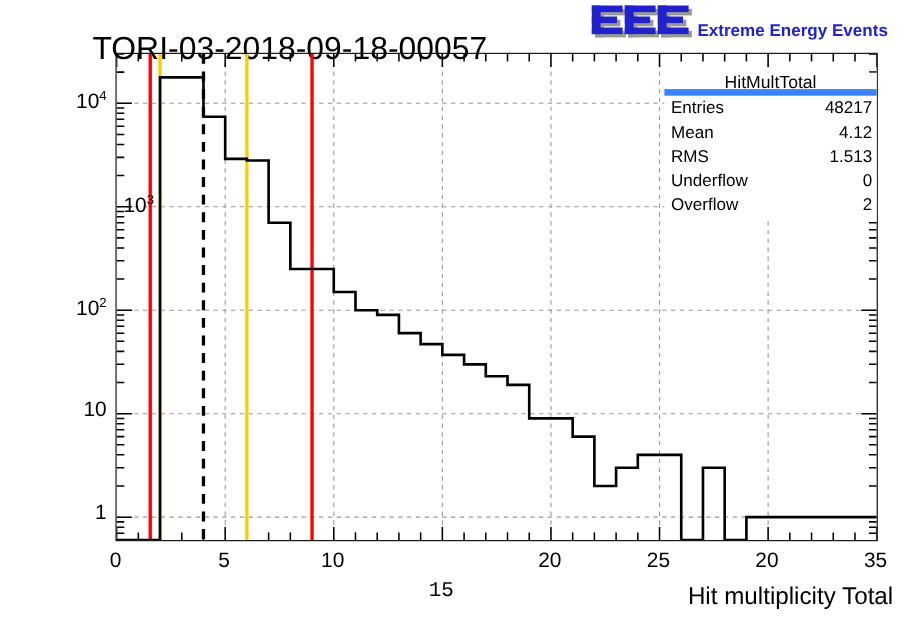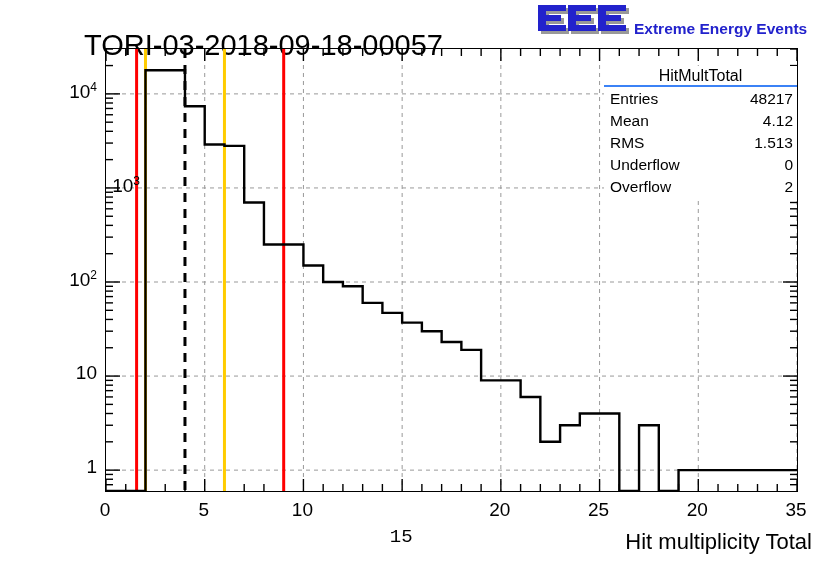--- a/index.html
+++ b/index.html
@@ -49,21 +49,21 @@
     white-space:nowrap;
   }
 
   
   #stats{
     position:absolute;left:604px;top:66px;width:193px;height:135px;
     background:#fff;border:none;font-size:15.5px;color:#000;
   }
   #stats-title{
     position:absolute;left:0;top:0;width:193px;height:21px;
-    text-align:center;font-size:16px;border-bottom:2px solid #3b82f6;
+    text-align:center;font-size:16px;border-bottom:6px solid #3b82f6;
     box-sizing:border-box;line-height:19px;
   }
   .stat-row{
     position:absolute;left:6px;width:183px;height:22px;line-height:22px;
     font-size:15.5px;
   }
   .stat-row .k{position:absolute;left:0;top:0;}
   .stat-row .v{position:absolute;right:0;top:0;text-align:right;}
 </style>
 </head>

